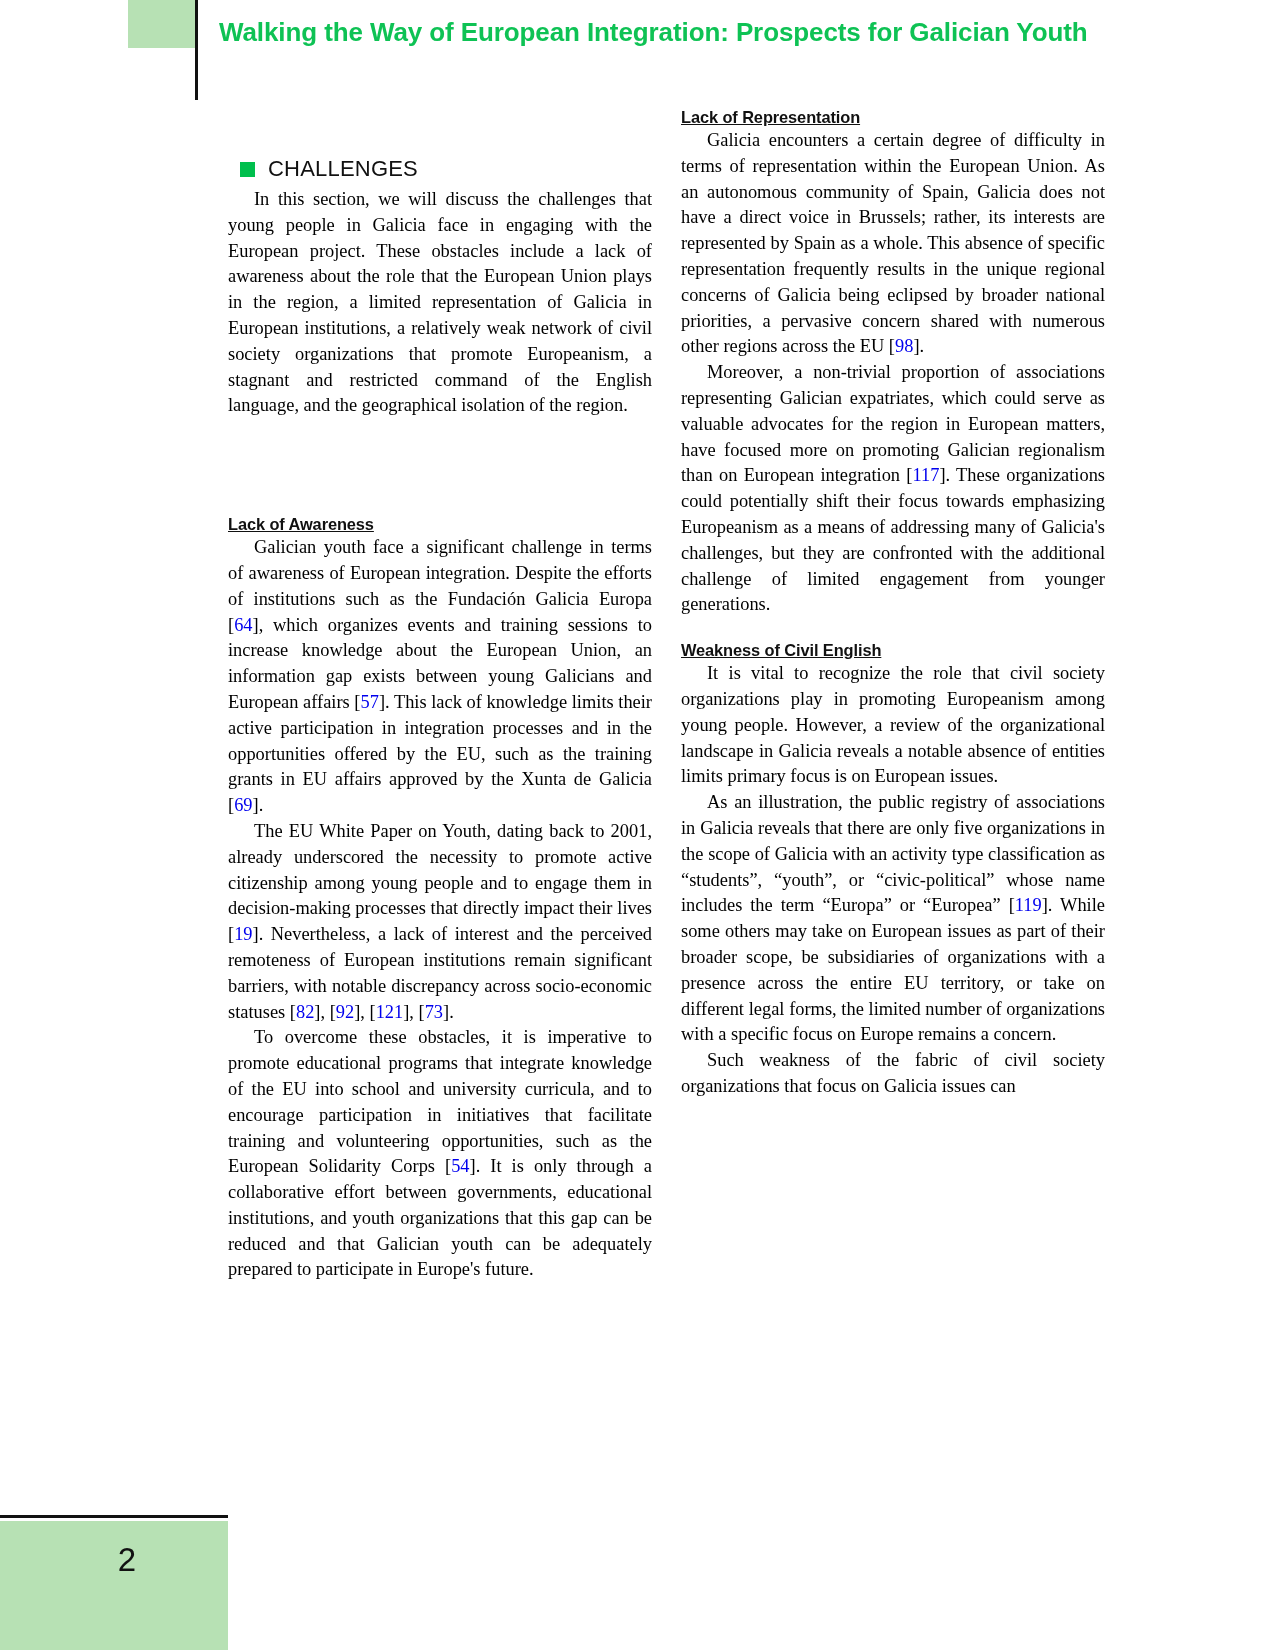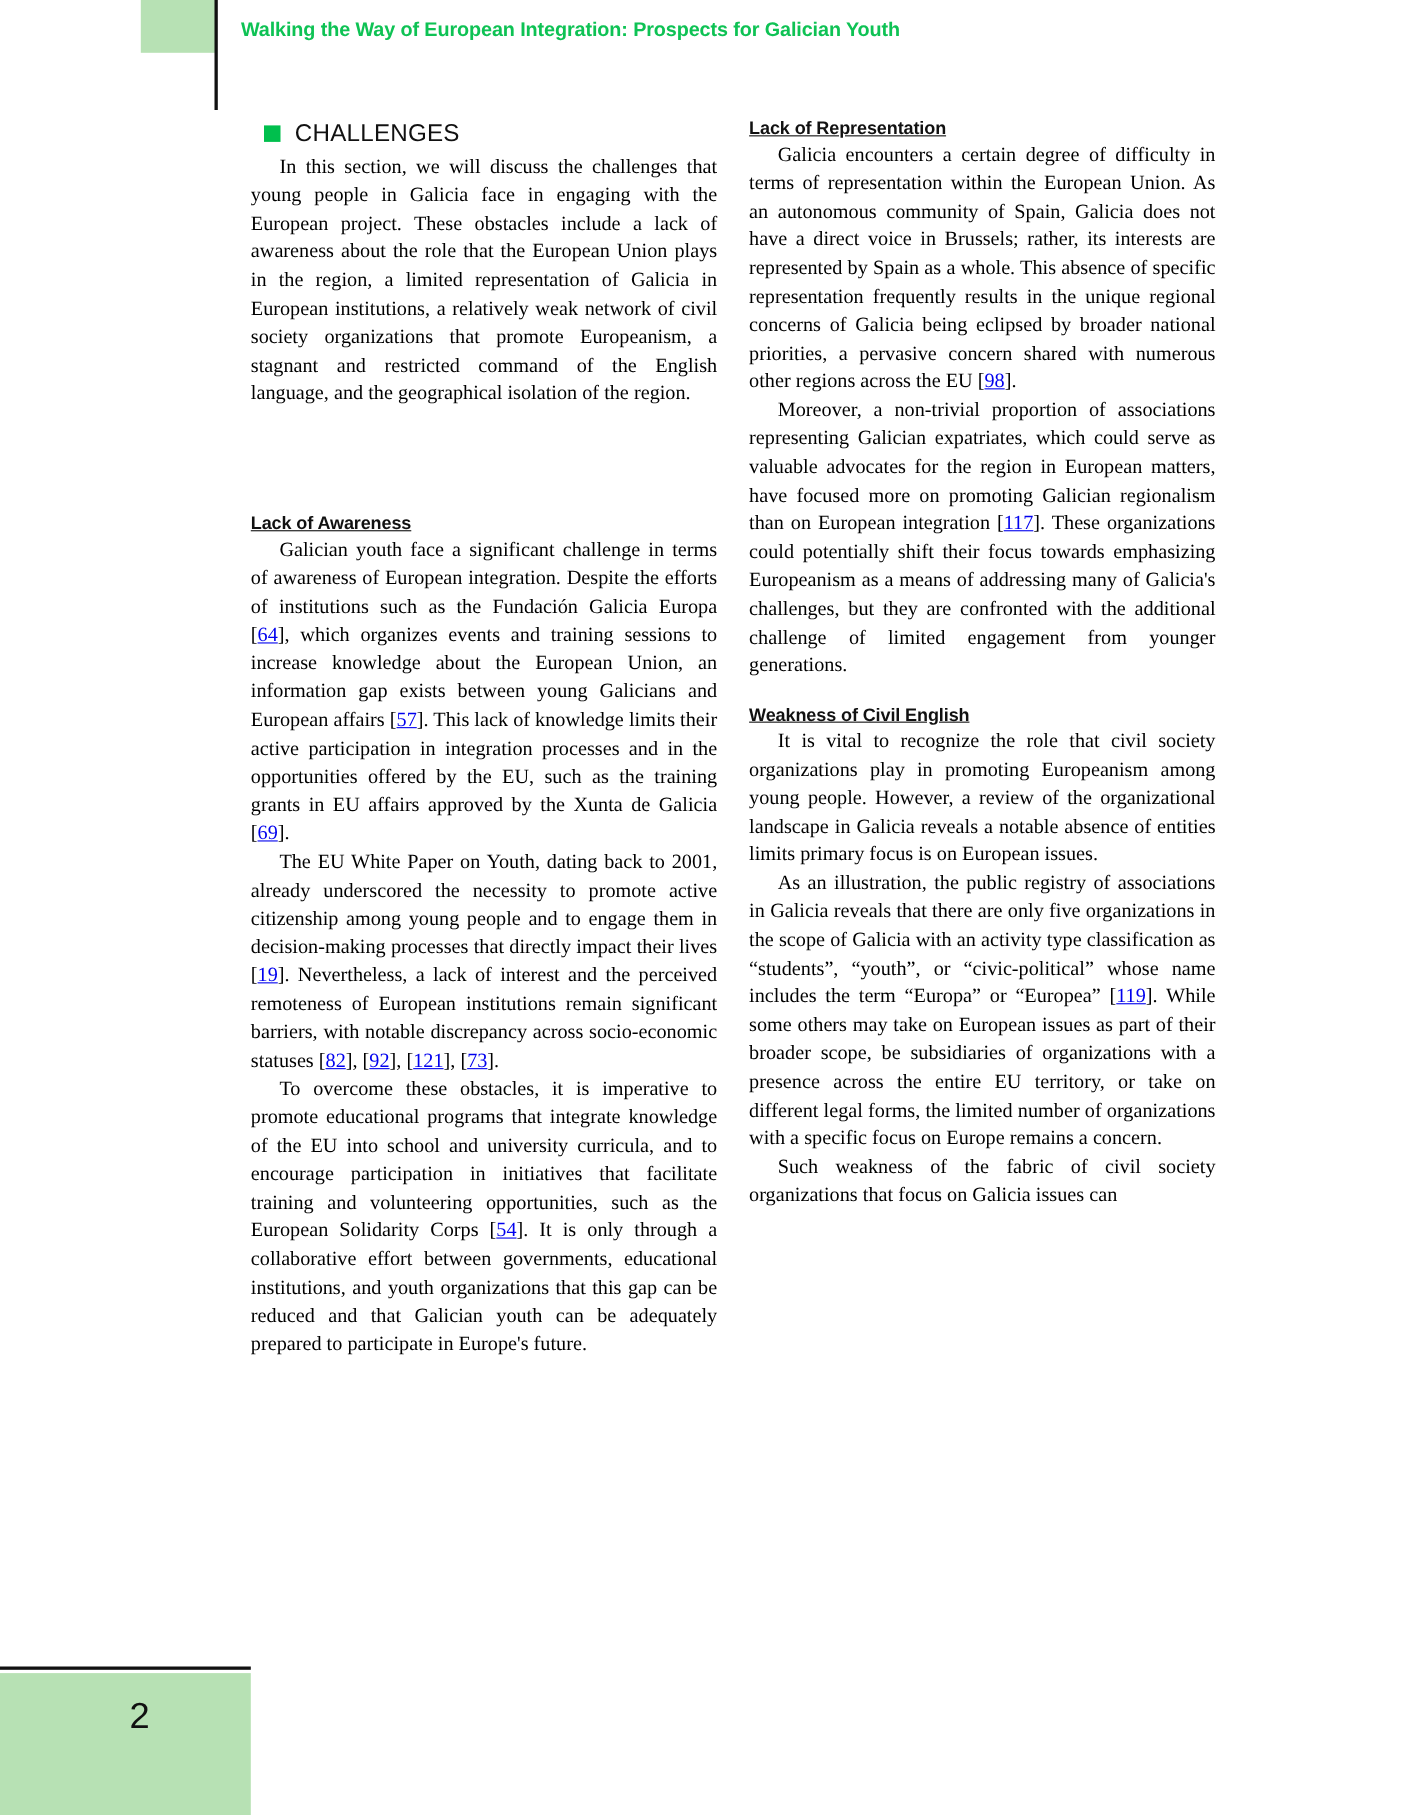--- a/index.html
+++ b/index.html
@@ -32,21 +32,21 @@
   #header-rule {
     position: absolute;
     left: 195px; top: 0;
     width: 3px; height: 100px;
     background: #111111;
   }
   #running-title {
     position: absolute;
     left: 219px; top: 17px;
     font-family: "Liberation Sans", sans-serif;
-    font-size: 18px;
+    font-size: 26px;
     font-weight: bold;
     color: #0ec254;
     letter-spacing: -0.1px;
     white-space: nowrap;
     text-align: center;
   }
 
   
   #columns {
     position: absolute;
@@ -54,21 +54,21 @@
     top: 108px;
     width: 877px;
     height: 1290px;
   }
   .col {
     position: absolute;
     top: 0;
     width: 424px;
     height: 1290px;
   }
-  #col-left  { left: 0px; }
+  #col-left  { left: 0px; margin-top: 48px; }
   #col-right { left: 453px; }
 
   
   .sec-head {
     display: flex;
     align-items: center;
     gap: 13px;
     margin: 0 0 5px 12px;
   }
   .sec-bullet {
@@ -98,21 +98,21 @@
     font-size: 18.4px;
     line-height: 25.8px;
     text-align: justify;
     text-justify: inter-word;
     text-indent: 26px;
     hyphens: manual;
     -webkit-hyphens: manual;
   }
   .gap-lg { height: 96px; }
   .gap-sm { height: 23px; }
-  .cite { color: #0000ee; text-decoration: underline; }
+  .cite { color: #0000ee; }
   .brk  { color: #000000; }
   .it   { }
 
   
   #footer-rule {
     position: absolute;
     left: 0; top: 1515px;
     width: 228px; height: 3px;
     background: #111111;
   }

